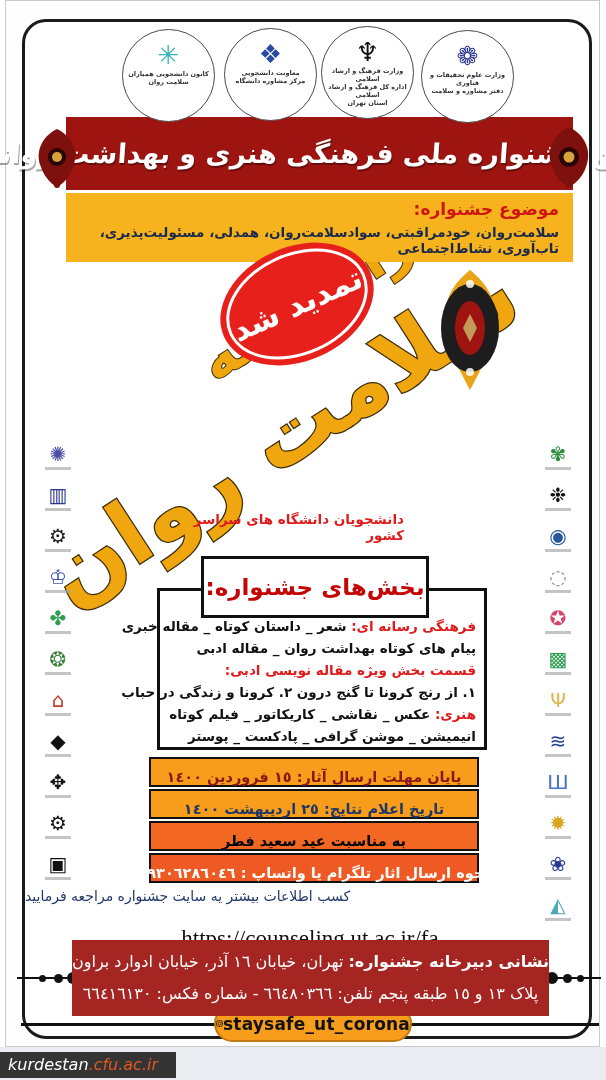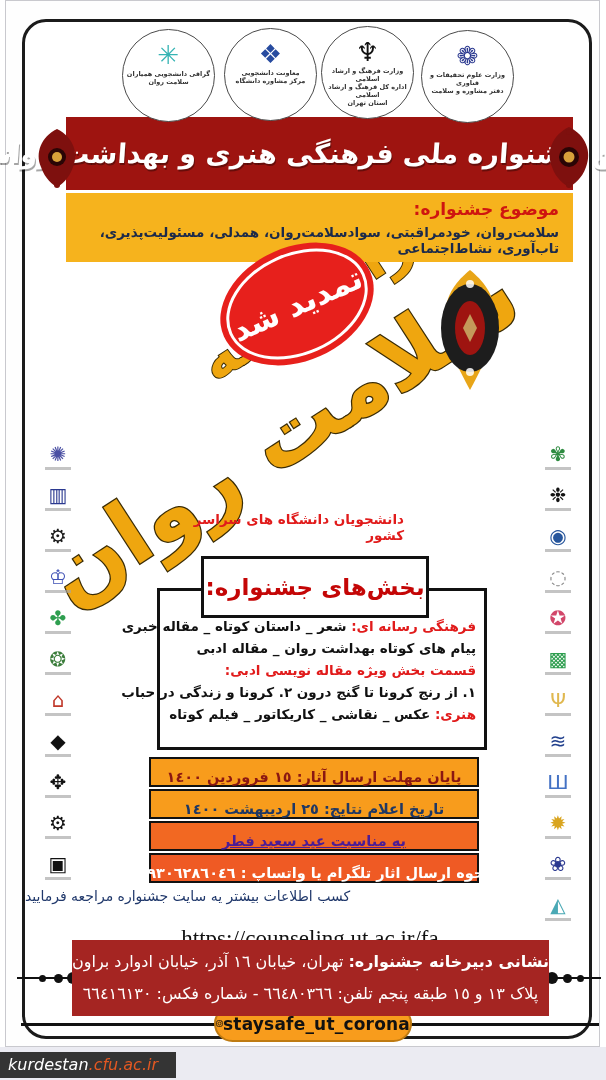--- a/index.html
+++ b/index.html
@@ -52,21 +52,21 @@
            box-sizing:border-box;z-index:3;padding:24px 8px 0 8px;direction:rtl;text-align:right;margin-left:8px;}
   .sec-box .ln{font-size:13.5px;font-weight:bold;color:#111;line-height:22px;white-space:nowrap;letter-spacing:-.3px;}
   .sec-box .lbl{color:#e11b1b;}
 
   
   .bar{position:absolute;left:124px;width:330px;height:30px;border:2px solid #111;box-sizing:border-box;
        display:flex;align-items:flex-end;justify-content:center;z-index:2;}
   .bar span{font-size:14.5px;font-weight:bold;direction:rtl;white-space:nowrap;}
   .bar0{top:735px;background:#f89c1c;} .bar0 span{color:#8b1712;}
   .bar1{top:767px;background:#f89c1c;} .bar1 span{color:#1f3864;}
-  .bar2{top:799px;background:#f26822;} .bar2 span{color:#4c1d95;text-decoration:underline;}
+  .bar2{top:799px;background:#f26822;} .bar2 span{color:#000000;}
   .bar3{top:831px;background:#ef5a24;} .bar3 span{color:#ffffff;}
 
   .webnote{position:absolute;left:0;top:866px;width:570px;text-align:left;color:#20386b;
            font-size:14px;font-weight:normal;direction:rtl;z-index:2;}
   .weburl{position:absolute;left:0;top:884px;width:570px;text-align:center;color:#111;
           font-family:"Liberation Serif","DejaVu Serif",serif;font-size:23px;z-index:2;margin-top:20px;}
 
   
   .addr{position:absolute;left:47px;top:918px;width:477px;height:76px;background:#a52522;z-index:3;
         color:#fff;text-align:center;direction:rtl;padding-top:6px;box-sizing:border-box;}
@@ -95,21 +95,21 @@
   .wm .sfx{color:#e25822;}
 </style>
 </head>
 <body>
 
 <div class="page">
   <div class="poster">
 
     <div class="circle c0" style="left:97px;top:7px;">
       <span class="emblem">✳</span>
-      <span class="cap">گرافی دانشجویی همیاران</span>
+      <span class="cap">کانون دانشجویی همیاران</span>
       <span class="cap">سلامت روان</span>
     </div>
     <div class="circle c1" style="left:199px;top:6px;">
       <span class="emblem">❖</span>
       <span class="cap">معاونت دانشجویی</span>
       <span class="cap">مرکز مشاوره دانشگاه</span>
     </div>
     <div class="circle c2" style="left:296px;top:4px;">
       <span class="emblem">♆</span>
       <span class="cap">وزارت فرهنگ و ارشاد اسلامی</span>
@@ -172,20 +172,21 @@
 
     <div class="sec-title">
       <span>بخش‌های جشنواره:</span>
     </div>
     <div class="sec-box">
       <div class="ln"><span class="lbl">فرهنگی رسانه ای:</span><span> شعر _ داستان کوتاه _ مقاله خبری</span></div>
       <div class="ln"><span>پیام های کوتاه بهداشت روان _ مقاله ادبی</span></div>
       <div class="ln"><span class="lbl">قسمت بخش ویژه مقاله نویسی ادبی:</span></div>
       <div class="ln"><span>١. از رنج کرونا تا گنج درون   ٢. کرونا و زندگی در حباب</span></div>
       <div class="ln"><span class="lbl">هنری:</span><span> عکس _ نقاشی _ کاریکاتور _ فیلم کوتاه</span></div>
+      <div class="ln"><span>انیمیشن _ موشن گرافی _ پادکست _ پوستر</span></div>
     </div>
 
     <div class="bar bar0">
         <span>پایان مهلت ارسال آثار: ١٥ فروردین ١٤٠٠</span>
       </div>
     <div class="bar bar1">
         <span>تاریخ اعلام نتایج: ٢٥ اردیبهشت ١٤٠٠</span>
       </div>
     <div class="bar bar2">
         <span>به مناسبت عید سعید فطر</span>

